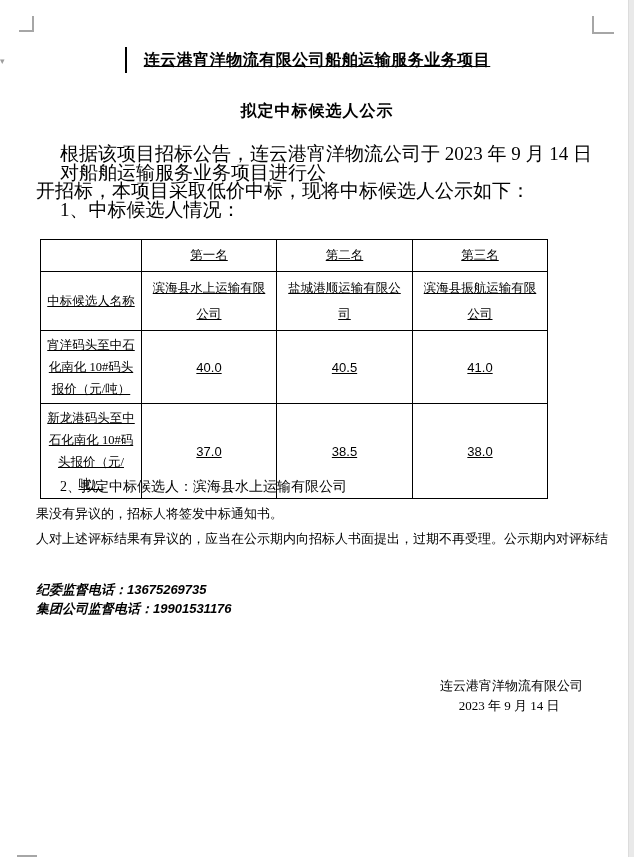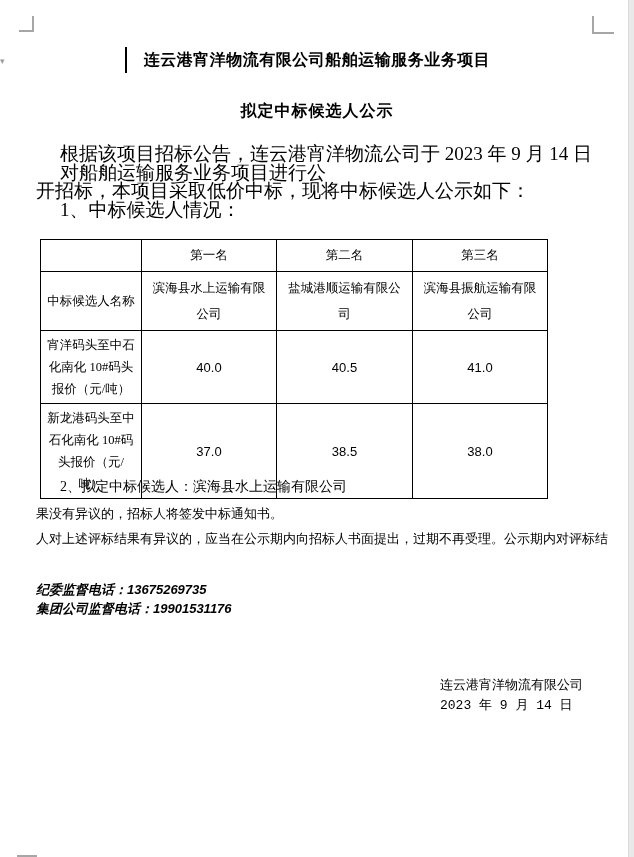--- a/index.html
+++ b/index.html
@@ -16,54 +16,54 @@
   .crop-tr{position:absolute;left:592px;top:16px;width:20px;height:16px;
     border-left:2px solid #a6a6a6;border-bottom:2px solid #a6a6a6;}
   .crop-bl{position:absolute;left:17px;top:855px;width:20px;height:2px;
     background:#a6a6a6;}
   .outline-mark{position:absolute;left:0px;top:57px;font-size:9px;color:#9d9d9d;
     font-family:"DejaVu Sans",sans-serif;line-height:9px;}
   .text-cursor{position:absolute;left:125px;top:47px;width:2px;height:26px;background:#000;}
 
   
   .doc-title{position:absolute;left:0;top:50px;width:634px;text-align:center;
-    font-weight:bold;font-size:16px;letter-spacing:0.5px;}
+    font-weight:bold;font-size:16px;letter-spacing:0.5px;text-decoration:underline;}
   .doc-subtitle{position:absolute;left:0;top:101px;width:634px;text-align:center;
     font-weight:bold;font-size:16px;letter-spacing:1px;}
 
   
   .intro{position:absolute;left:36px;top:145px;width:568px;font-size:19px;line-height:18.5px;}
   .intro .indent{padding-left:24px;}
 
   
   .bid-table{position:absolute;left:40px;top:239px;border-collapse:collapse;
     table-layout:fixed;font-size:12.5px;}
-  .bid-table td{border:1px solid #000;overflow:hidden;}
+  .bid-table td{border:1px solid #000;overflow:hidden;text-decoration:underline;}
   .rank-row td{height:29px;text-align:center;vertical-align:middle;}
   .name-row td{height:58px;}
   .price-row-1 td{height:64px;}
   .price-row-2 td{height:69px;margin-top:20px;}
   .label-center{text-align:center;vertical-align:middle;padding:0 4px;}
   .label-left{text-align:center;vertical-align:middle;padding:3px 6px;line-height:22px;}
   .company-cell{text-align:center;vertical-align:middle;line-height:26px;padding:0 10px;}
   .value-cell{text-align:center;vertical-align:middle;
     font-family:"Liberation Sans","DejaVu Sans",sans-serif;font-size:13px;}
 
   
   .item2{position:absolute;left:60px;top:478px;font-size:14px;}
   .item3{position:absolute;left:36px;top:501px;width:576px;font-size:13px;line-height:25px;}
   .item3 .indent{padding-left:24px;}
 
   
   .phones{position:absolute;left:36px;top:580px;font-size:13px;font-weight:bold;
     line-height:19px;font-family:"Liberation Sans","DejaVu Sans",sans-serif;font-style:italic;}
 
   
-  .signature{position:absolute;right:51px;top:677px;text-align:left;
-    font-size:13px;line-height:18.5px;font-family:Liberation Mono, monospace;}
+  .signature{position:absolute;right:51px;top:677px;text-align:center;
+    font-size:13px;line-height:18.5px;}
   .signature .sig-date{padding-right:5px;line-height:19px;}
 </style>
 </head>
 <body>
 
 <div class="right-strip"></div>
 <div class="crop-tl"></div>
 <div class="crop-tr"></div>
 <div class="crop-bl"></div>
 <div class="outline-mark">▾</div>

